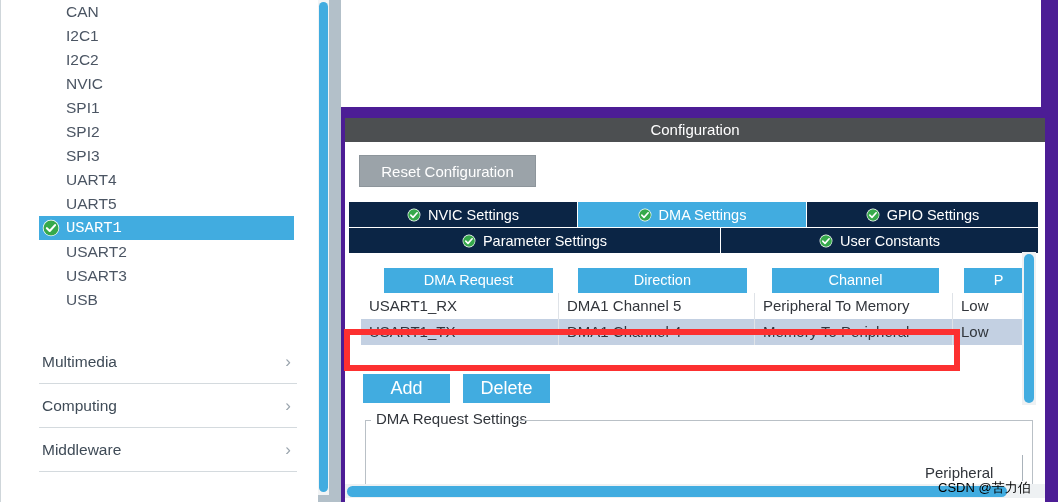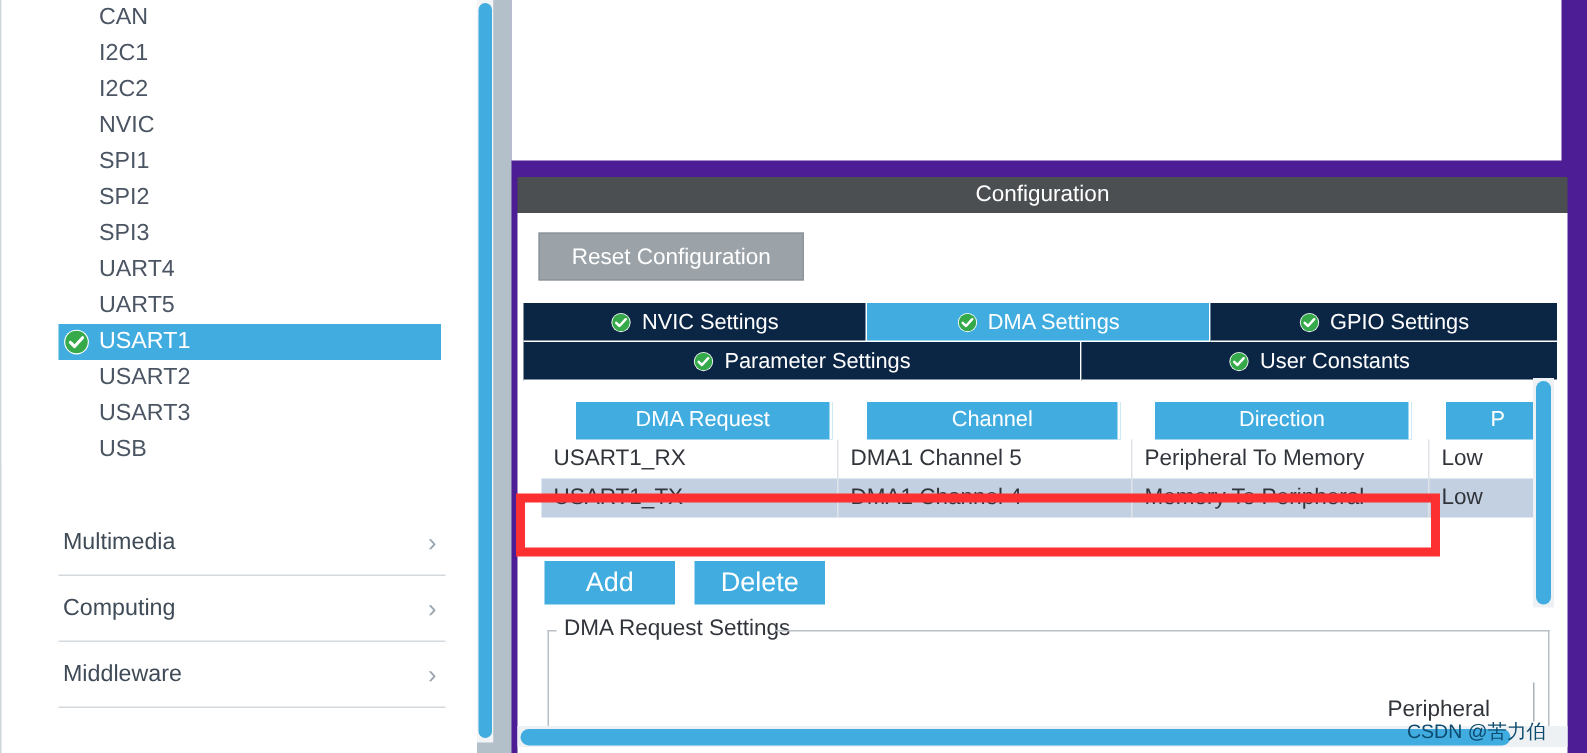--- a/index.html
+++ b/index.html
@@ -32,20 +32,21 @@
     color: #4b5563;
     white-space: nowrap;
     position: relative;
   }
   .periph-item.selected {
     background: #41ace0;
     color: #ffffff;
     margin-left: 38px;
     padding-left: 27px;
     width: 255px;
+    font-family: Liberation Mono, monospace;
   }
   .periph-item .chk {
     position: absolute;
     left: 3px; top: 3px;
     width: 18px; height: 18px;
   }
   .periph-item.selected .chk { left: 3px; }
 
   
   #categories {
@@ -263,21 +264,21 @@
     position: absolute; left: 344px; top: 329px;
     width: 616px; height: 42px;
     border: 6px solid #fc3030;
     pointer-events: none;
   }
 
   
   #watermark {
     position: absolute; left: 938px; top: 479px;
     font-size: 13px;
-    color: #0c4a6e;
+    color: #000000;
     white-space: nowrap;
   }
 </style>
 </head>
 <body>
 
 <div id="root">
 
   <div id="sidebar">
     <div id="periph-list">
@@ -369,22 +370,22 @@
                 <circle cx="12" cy="12" r="10" fill="#36a94b"></circle>
                 <path d="M6.5 12.3 L10.3 16 L17.4 8.2" stroke="#ffffff" stroke-width="2.8" fill="none" stroke-linecap="round" stroke-linejoin="round"></path>
               </svg></span>
             <span>User Constants</span>
           </div>
         </div>
 
       <div id="table-wrap">
         <div id="thead">
             <div class="th c0">DMA Request</div>
+            <div class="th c2">Direction</div>
             <div class="th c1">Channel</div>
-            <div class="th c2">Direction</div>
             <div class="th c3">P</div>
           </div>
         <div id="tbody">
             <div class="tr">
               <div class="td c0">USART1_RX</div>
               <div class="td c1">DMA1 Channel 5</div>
               <div class="td c2">Peripheral To Memory</div>
               <div class="td c3">Low</div>
             </div>
             <div class="tr selected">

